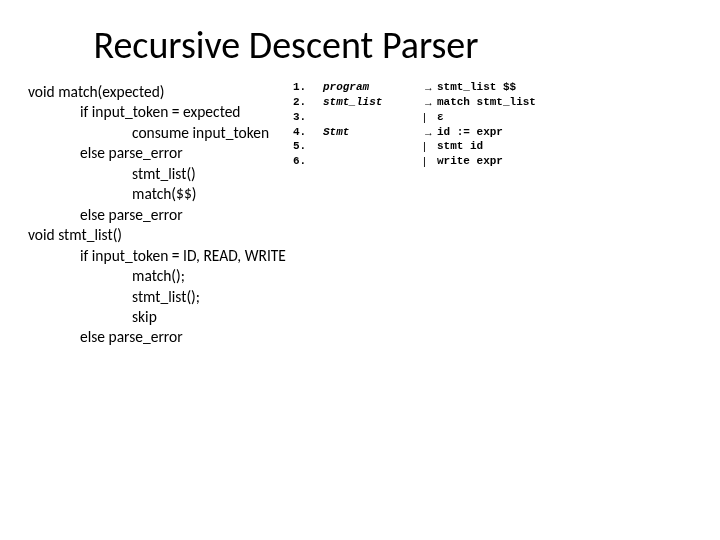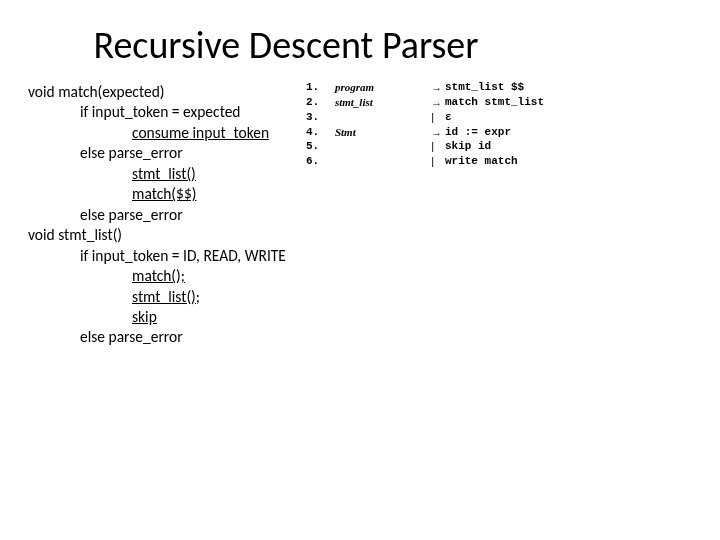--- a/index.html
+++ b/index.html
@@ -21,48 +21,48 @@
   }
   .title {
     text-align: center;
     font-size: 38px;
     font-weight: 400;
     margin: 0 0 14px 0;
   }
   .body-row {
     display: flex;
     align-items: flex-start;
-    gap: 20px;
+    gap: 7px;
   }
   .pseudo {
     font-size: 15.5px;
     line-height: 1.32;
     flex: 0 0 auto;
   }
   .pseudo p { margin: 0; }
   .ind1 { padding-left: 52px; }
-  .ind2 { padding-left: 104px; text-decoration: underline; }
+  .ind2 { padding-left: 104px; }
   .sec  { margin-top: 14px; }
 
   .grammar {
     font-family: "Courier New", Courier, monospace;
     font-weight: bold;
     font-size: 11px;
     line-height: 1.35;
     margin-top: -2px;
     white-space: nowrap;
   }
   .grammar table { border-collapse: collapse; }
   .grammar td { vertical-align: top; padding: 0; }
   .gnum { width: 30px; }
   .ghead { width: 100px; }
   .garr  { width: 14px; font-family: Arial, sans-serif; font-weight: normal; }
   .gbody { }
 
-  .italic { font-style: italic; font-family: Liberation Serif, serif; }
+  .italic { font-style: italic; }
 </style>
 </head>
 <body>
 
 <div class="slide">
   <h1 class="title">Recursive Descent Parser</h1>
 
   <div class="body-row">
 
     <div class="pseudo">
@@ -107,26 +107,26 @@
         <tr>
           <td class="gnum">4.</td>
           <td class="ghead italic">Stmt</td>
           <td class="garr">→</td>
           <td class="gbody">id := expr</td>
         </tr>
         <tr>
           <td class="gnum">5.</td>
           <td class="ghead"></td>
           <td class="garr">|</td>
-          <td class="gbody">skip id</td>
+          <td class="gbody">stmt id</td>
         </tr>
         <tr>
           <td class="gnum">6.</td>
           <td class="ghead"></td>
           <td class="garr">|</td>
-          <td class="gbody">write match</td>
+          <td class="gbody">write expr</td>
         </tr>
       </tbody>
         </table>
     </div>
 
   </div>
 </div>
 
 </body></html>

